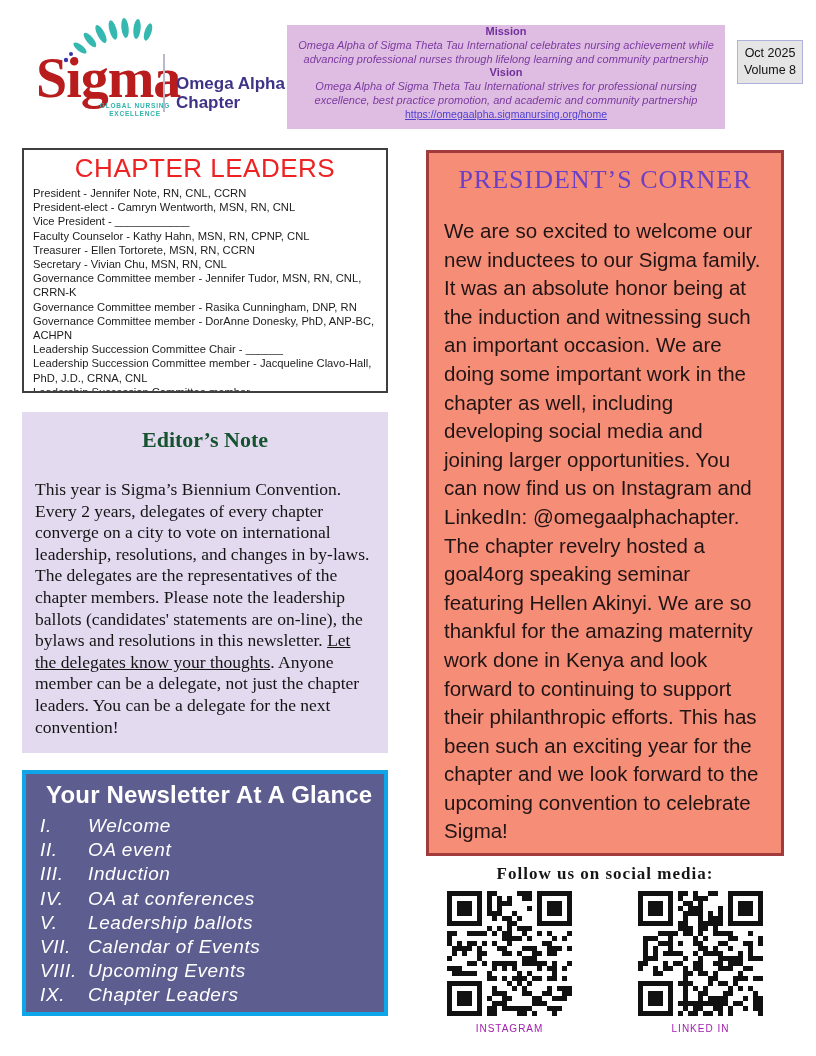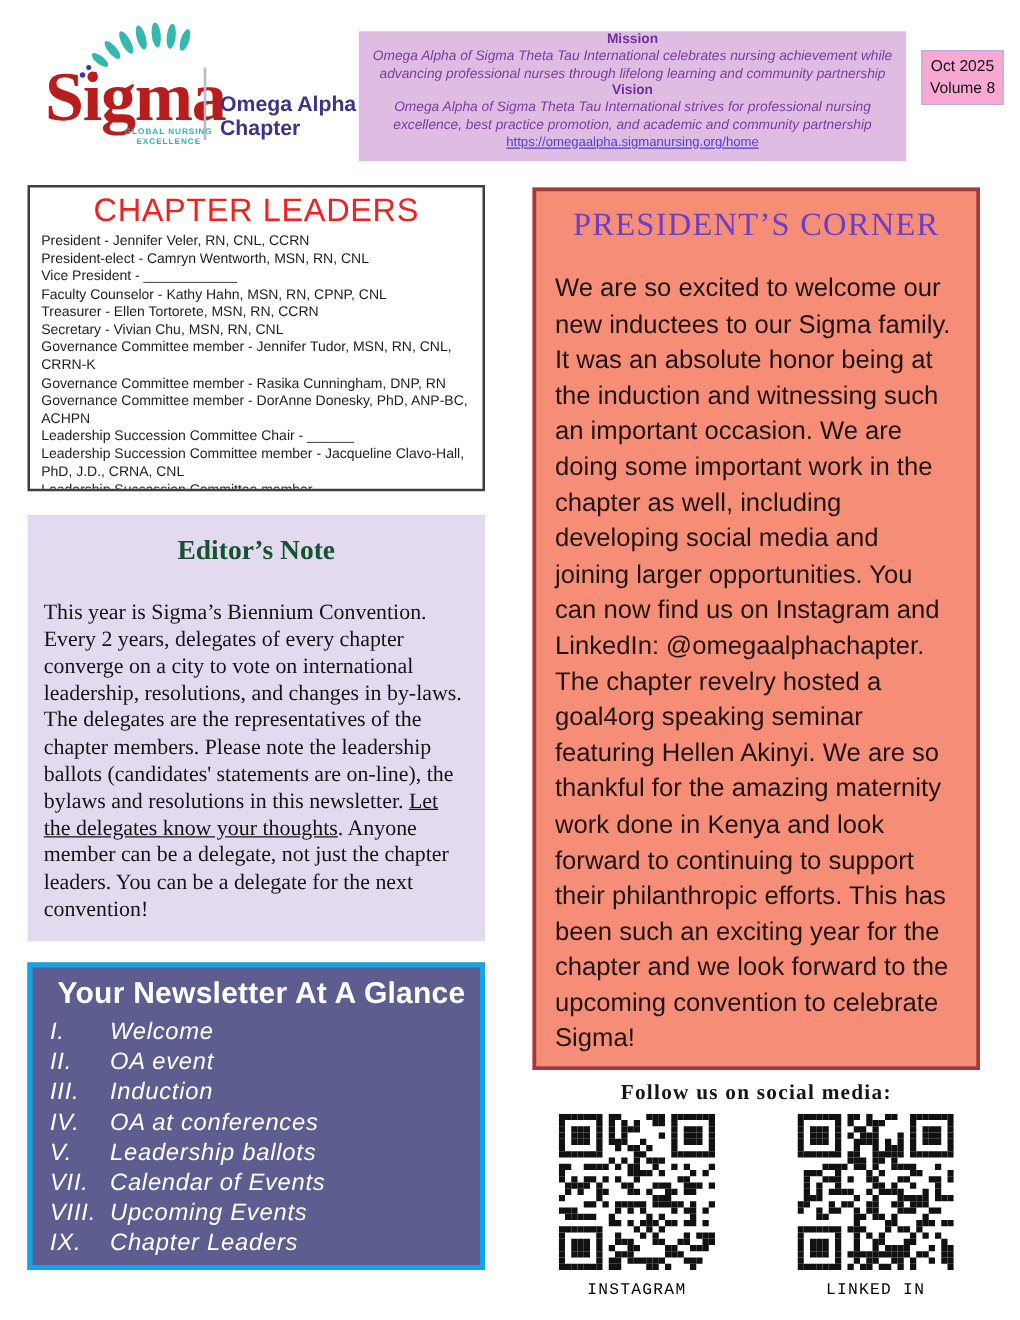--- a/index.html
+++ b/index.html
@@ -30,21 +30,21 @@
   .mission-box {
     position:absolute; left:287px; top:25px; width:438px; height:104px;
     background:#dfbde2; text-align:center; padding-top:0;
     font-size:11px; line-height:13.8px; color:#7b3aa0;
   }
   .mv-head { font-weight:bold; font-style:normal; color:#70309b; }
   .mv-body { font-style:italic; }
   .mv-link { color:#4d3fd0; text-decoration:underline; font-style:normal; font-size:10.5px;text-align:right; }
   .issue-box {
     position:absolute; left:737px; top:40px; width:66px; height:44px;
-    background:#f9a8d4; border:1px solid #b0b0dc;
+    background:#e5e5e5; border:1px solid #b0b0dc;
     text-align:center; font-size:12.5px; color:#111; padding-top:4px; line-height:17px;
   }
   
   .leaders-box {
     position:absolute; left:22px; top:148px; width:366px; height:245px;
     background:#ffffff; border:2px solid #3f3f3f; overflow:hidden;
   }
   .leaders-title {
     text-align:center; color:#ee2222; font-size:26px; letter-spacing:0.5px;
     margin-top:3px; margin-bottom:2px;
@@ -83,21 +83,21 @@
     margin:22px 15px 0 15px; font-size:20.5px; line-height:28.6px; color:#201414;
   }
   .social-area { position:absolute; left:426px; top:864px; width:358px; text-align:center; }
   .social-heading {
     font-family:"Liberation Serif", serif; font-weight:bold;
     font-size:17px; color:#161616; letter-spacing:1px;
   }
   .qr-row { display:flex; justify-content:center; gap:66px; margin-top:7px; }
   .qr-col { display:flex; flex-direction:column; align-items:center; }
   .qr-label {
-    font-family:Liberation Mono, monospace; font-size:13px; color:#000000;
+    font-family:Liberation Sans, sans-serif; font-size:10px; color:#a21caf;
     letter-spacing:1px; margin-top:3px;
   }
 </style>
 </head>
 <body>
 
 <div class="page">
 
   <div class="logo-block">
     <svg class="leaves" width="100" height="46" viewBox="0 0 100 46">
@@ -134,21 +134,21 @@
   </div>
 
   <div class="issue-box">
     <div>Oct 2025</div>
     <div>Volume 8</div>
   </div>
 
   <div class="leaders-box">
     <div class="leaders-title">CHAPTER LEADERS</div>
     <div class="leaders-list">
-        <div>President - Jennifer Veler, RN, CNL, CCRN</div>
+        <div>President - Jennifer Note, RN, CNL, CCRN</div>
         <div>President-elect - Camryn Wentworth, MSN, RN, CNL</div>
         <div>Vice President - ____________</div>
         <div>Faculty Counselor - Kathy Hahn, MSN, RN, CPNP, CNL</div>
         <div>Treasurer - Ellen Tortorete, MSN, RN, CCRN</div>
         <div>Secretary - Vivian Chu, MSN, RN, CNL</div>
         <div>Governance Committee member - Jennifer Tudor, MSN, RN, CNL, CRRN-K</div>
         <div>Governance Committee member - Rasika Cunningham, DNP, RN</div>
         <div>Governance Committee member - DorAnne Donesky, PhD, ANP-BC, ACHPN</div>
         <div>Leadership Succession Committee Chair - ______</div>
         <div>Leadership Succession Committee member - Jacqueline Clavo-Hall, PhD, J.D., CRNA, CNL</div>

